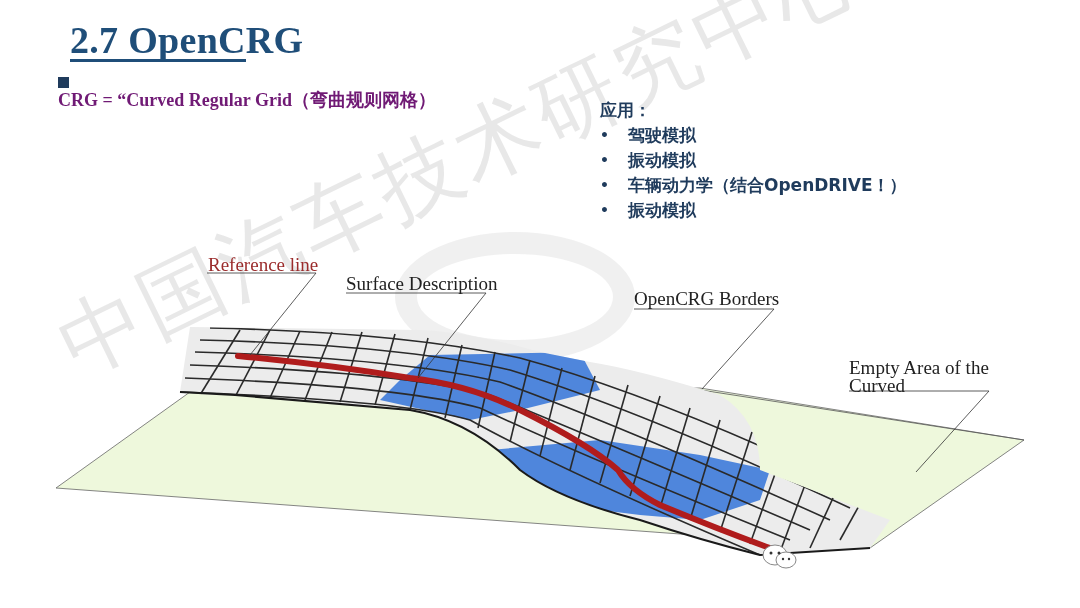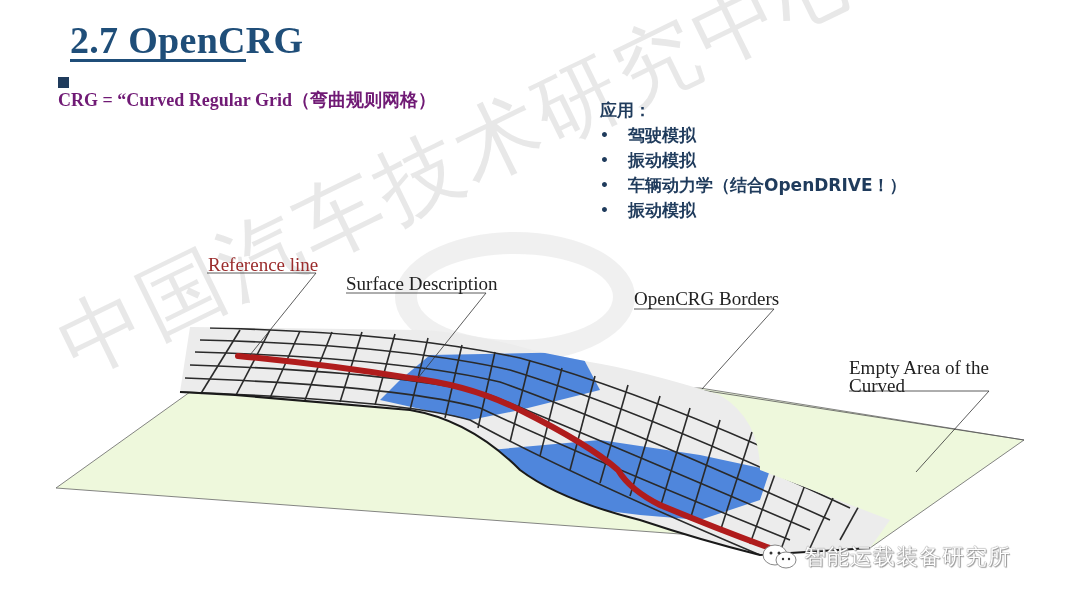--- a/index.html
+++ b/index.html
@@ -171,14 +171,13 @@
 
 <div class="wechat">
   <svg class="icon" viewBox="0 0 40 30">
     <ellipse cx="15" cy="13" rx="12" ry="10" fill="#fff" stroke="#888" stroke-width="1"></ellipse>
     <ellipse cx="26" cy="18" rx="10" ry="8" fill="#fff" stroke="#888" stroke-width="1"></ellipse>
     <circle cx="11" cy="11" r="1.5" fill="#333"></circle>
     <circle cx="19" cy="11" r="1.5" fill="#333"></circle>
     <circle cx="23" cy="17" r="1.2" fill="#333"></circle>
     <circle cx="29" cy="17" r="1.2" fill="#333"></circle>
   </svg>
-  <span>智能运载装备研究所</span>
 </div>
 
 </body></html>

